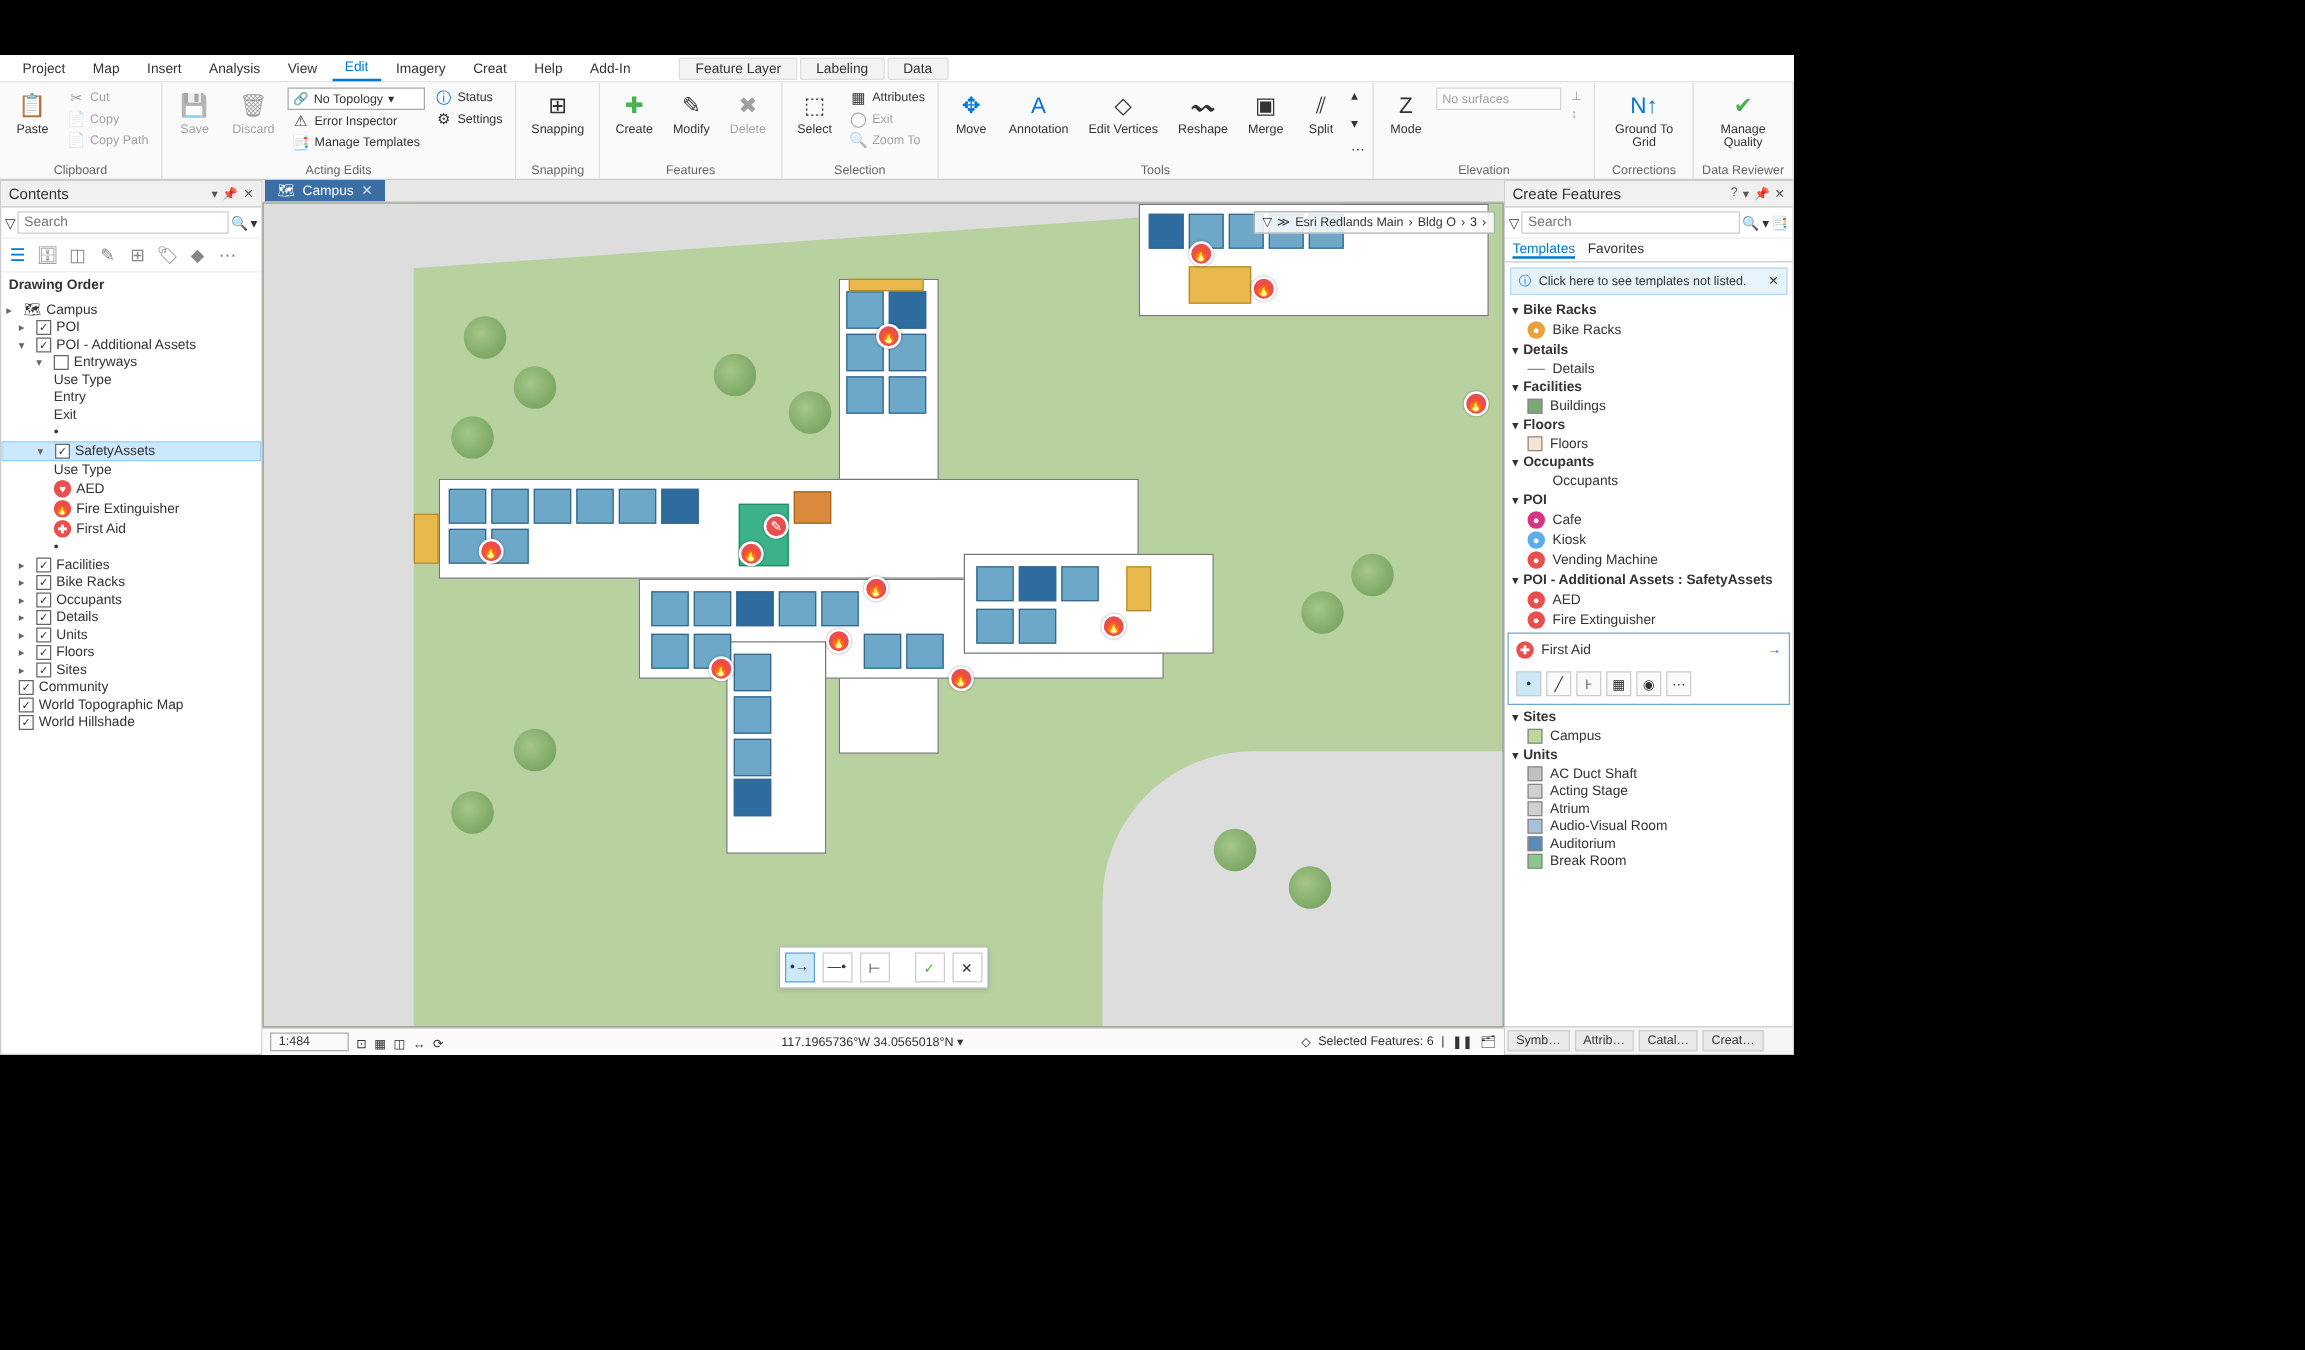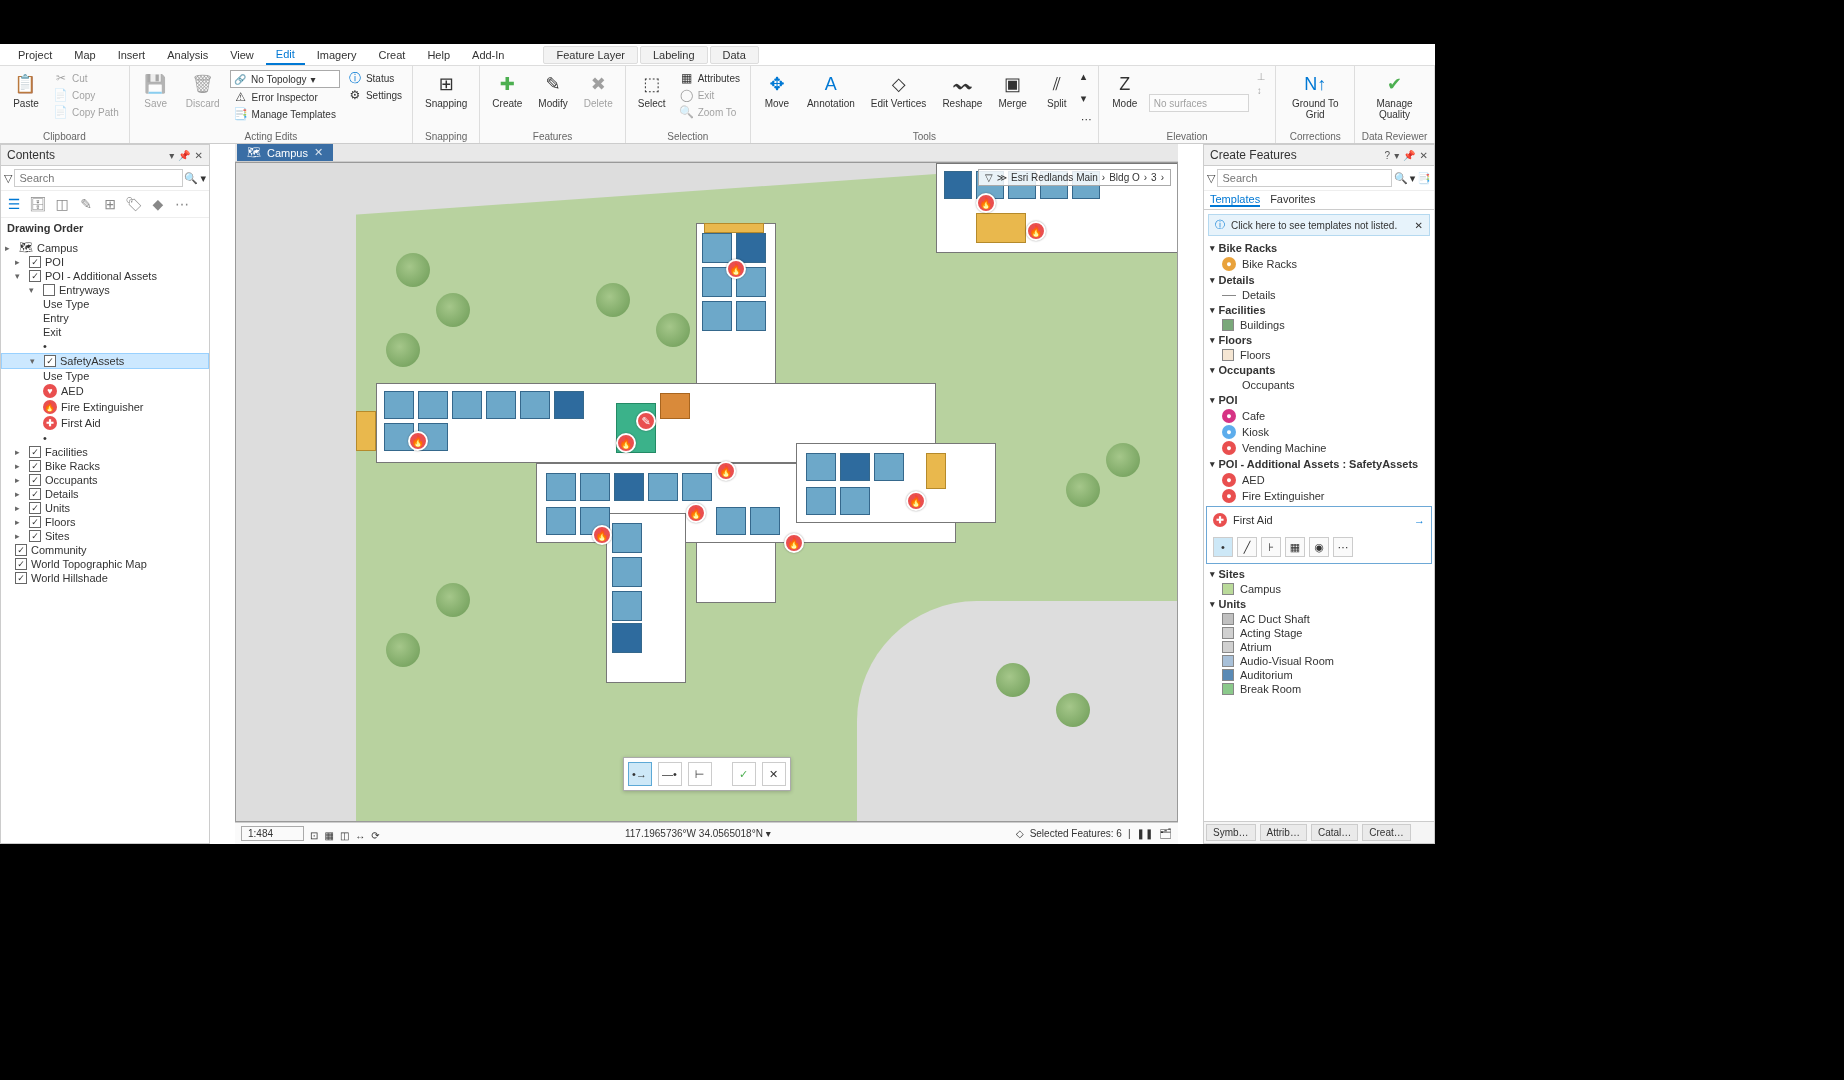--- a/index.html
+++ b/index.html
@@ -15,21 +15,21 @@
 .rgroup-label { font-size:10px; color:#666; text-align:center; position:absolute; bottom:1px; left:0; right:0; }
 .rgroup-body { display:flex; gap:4px; height: 62px; align-items:flex-start; padding-top:2px;}
 .rbtn-big { display:flex; flex-direction:column; align-items:center; gap:2px; padding:2px 6px; cursor:pointer; min-width:40px; }
 .rbtn-big .ico { width:24px; height:24px; display:flex; align-items:center; justify-content:center; font-size:18px; }
 .rbtn-big .lbl { font-size:10px; line-height:11px; text-align:center; }
 .rbtn-sm { display:flex; align-items:center; gap:4px; padding:1px 4px; cursor:pointer; font-size:10px; white-space:nowrap;}
 .rbtn-sm .ico { width:14px; height:14px; font-size:12px; display:inline-flex; align-items:center; justify-content:center;}
 .rcol { display:flex; flex-direction:column; gap:1px; }
 .disabled { opacity:0.45; }
 .dropdown-combo { border:1px solid #aaa; padding:1px 4px; font-size:10px; background:#fff; display:flex; align-items:center; gap:4px; height:18px; min-width:100px;}
-.main { display:flex; flex:1; min-height:0;gap:25px; }
+.main { display:flex; flex:1; min-height:0; }
 .pane { background:#fff; border:1px solid #ccc; display:flex; flex-direction:column; }
 .pane.left { width:210px; }
 .pane.right { width:232px; }
 .pane-header { background:#f0f0f0; padding:3px 6px; font-size:12px; display:flex; align-items:center; justify-content:space-between; border-bottom:1px solid #ccc;}
 .pane-header .icons { display:flex; gap:4px; font-size:10px; color:#555;}
 .search-row { display:flex; align-items:center; gap:2px; padding:3px; border-bottom:1px solid #eee;}
 .search-row input { flex:1; border:1px solid #ccc; padding:2px 4px; font-size:11px; }
 .toolbar-row { display:flex; gap:6px; padding:4px; border-bottom:1px solid #eee; align-items:center;}
 .toolbar-row .tico { width:18px; height:18px; font-size:14px; color:#888; cursor:pointer; display:flex; align-items:center; justify-content:center;}
 .section-title { font-weight:600; padding:4px 6px; font-size:11px; }
@@ -243,21 +243,21 @@
           </div>
       </div>
       <div class="rgroup-label">Tools</div>
     </div>
     <div class="rgroup">
       <div class="rgroup-body">
         <div class="rbtn-big">
             <div class="ico">Z</div>
             <div class="lbl">Mode</div>
           </div>
-        <div class="dropdown-combo disabled" style="width:90px;margin-top:24px;">
+        <div class="dropdown-combo disabled" style="width:90px;">
             <span>No surfaces</span>
           </div>
         <div class="rcol">
             <span class="rbtn-sm disabled">⊥</span>
             <span class="rbtn-sm disabled">↕</span>
           </div>
       </div>
       <div class="rgroup-label">Elevation</div>
     </div>
     <div class="rgroup">

